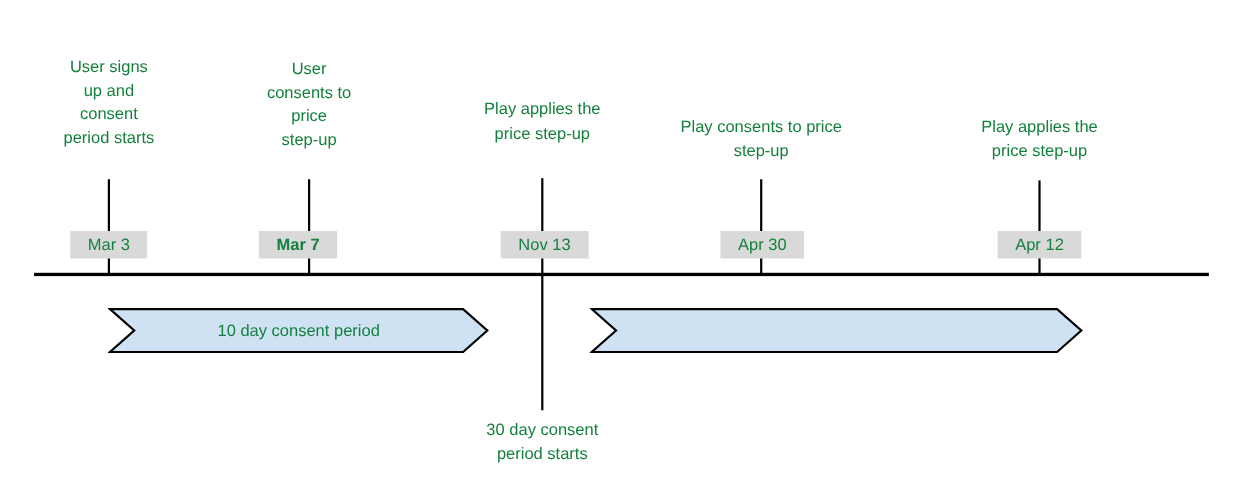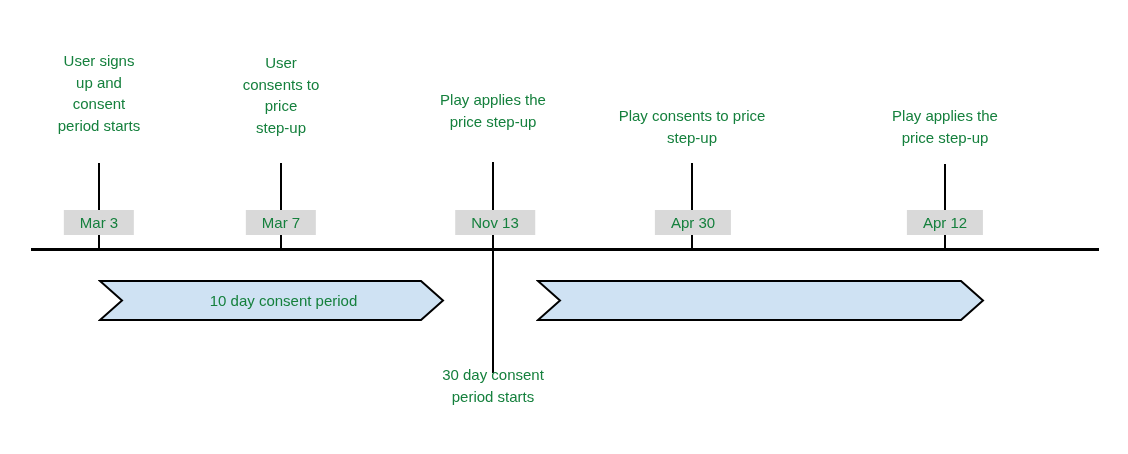--- a/index.html
+++ b/index.html
@@ -83,30 +83,30 @@
 price
 step-up</div>
   <div class="event-label" style="left:493px; top:89px;">Play applies the
 price step-up</div>
   <div class="event-label" style="left:692px; top:105px;">Play consents to price
 step-up</div>
   <div class="event-label" style="left:945px; top:105px;">Play applies the
 price step-up</div>
 
   <div class="date-chip" style="left:99px;  top:210px;">Mar 3</div>
-  <div class="date-chip" style="left:281px; top:210px;">Mar 7</div>
+  <div class="date-chip" style="left:271px; top:210px;font-weight:bold;">Mar 7</div>
   <div class="date-chip" style="left:495px; top:210px;">Nov 13</div>
   <div class="date-chip" style="left:693px; top:210px;">Apr 30</div>
   <div class="date-chip" style="left:945px; top:210px;">Apr 12</div>
 
   <svg class="banner-svg" style="left:98px; top:279px;" width="348" height="43" viewBox="0 0 348 43">
     <polygon points="2,2 323,2 345,21.5 323,41 2,41 24,21.5" stroke="#000000" stroke-width="2" stroke-linejoin="miter" fill="#cfe2f3"></polygon>
   </svg>
-  <div class="banner-text" style="left:112px; top:281px; width:343px;">10 day consent period</div>
+  <div class="banner-text" style="left:100px; top:281px; width:343px;">10 day consent period</div>
 
   <svg class="banner-svg" style="left:536px; top:279px;" width="450" height="43" viewBox="0 0 450 43">
     <polygon points="2,2 425,2 447,21.5 425,41 2,41 24,21.5" stroke="#000000" stroke-width="2" stroke-linejoin="miter" fill="#cfe2f3"></polygon>
   </svg>
 
-  <div class="annotation" style="left:493px; top:364px;">30 day consent
+  <div class="annotation" style="left:493px; top:380px;">30 day consent
 period starts</div>
 
 </div>
 
 </body></html>

